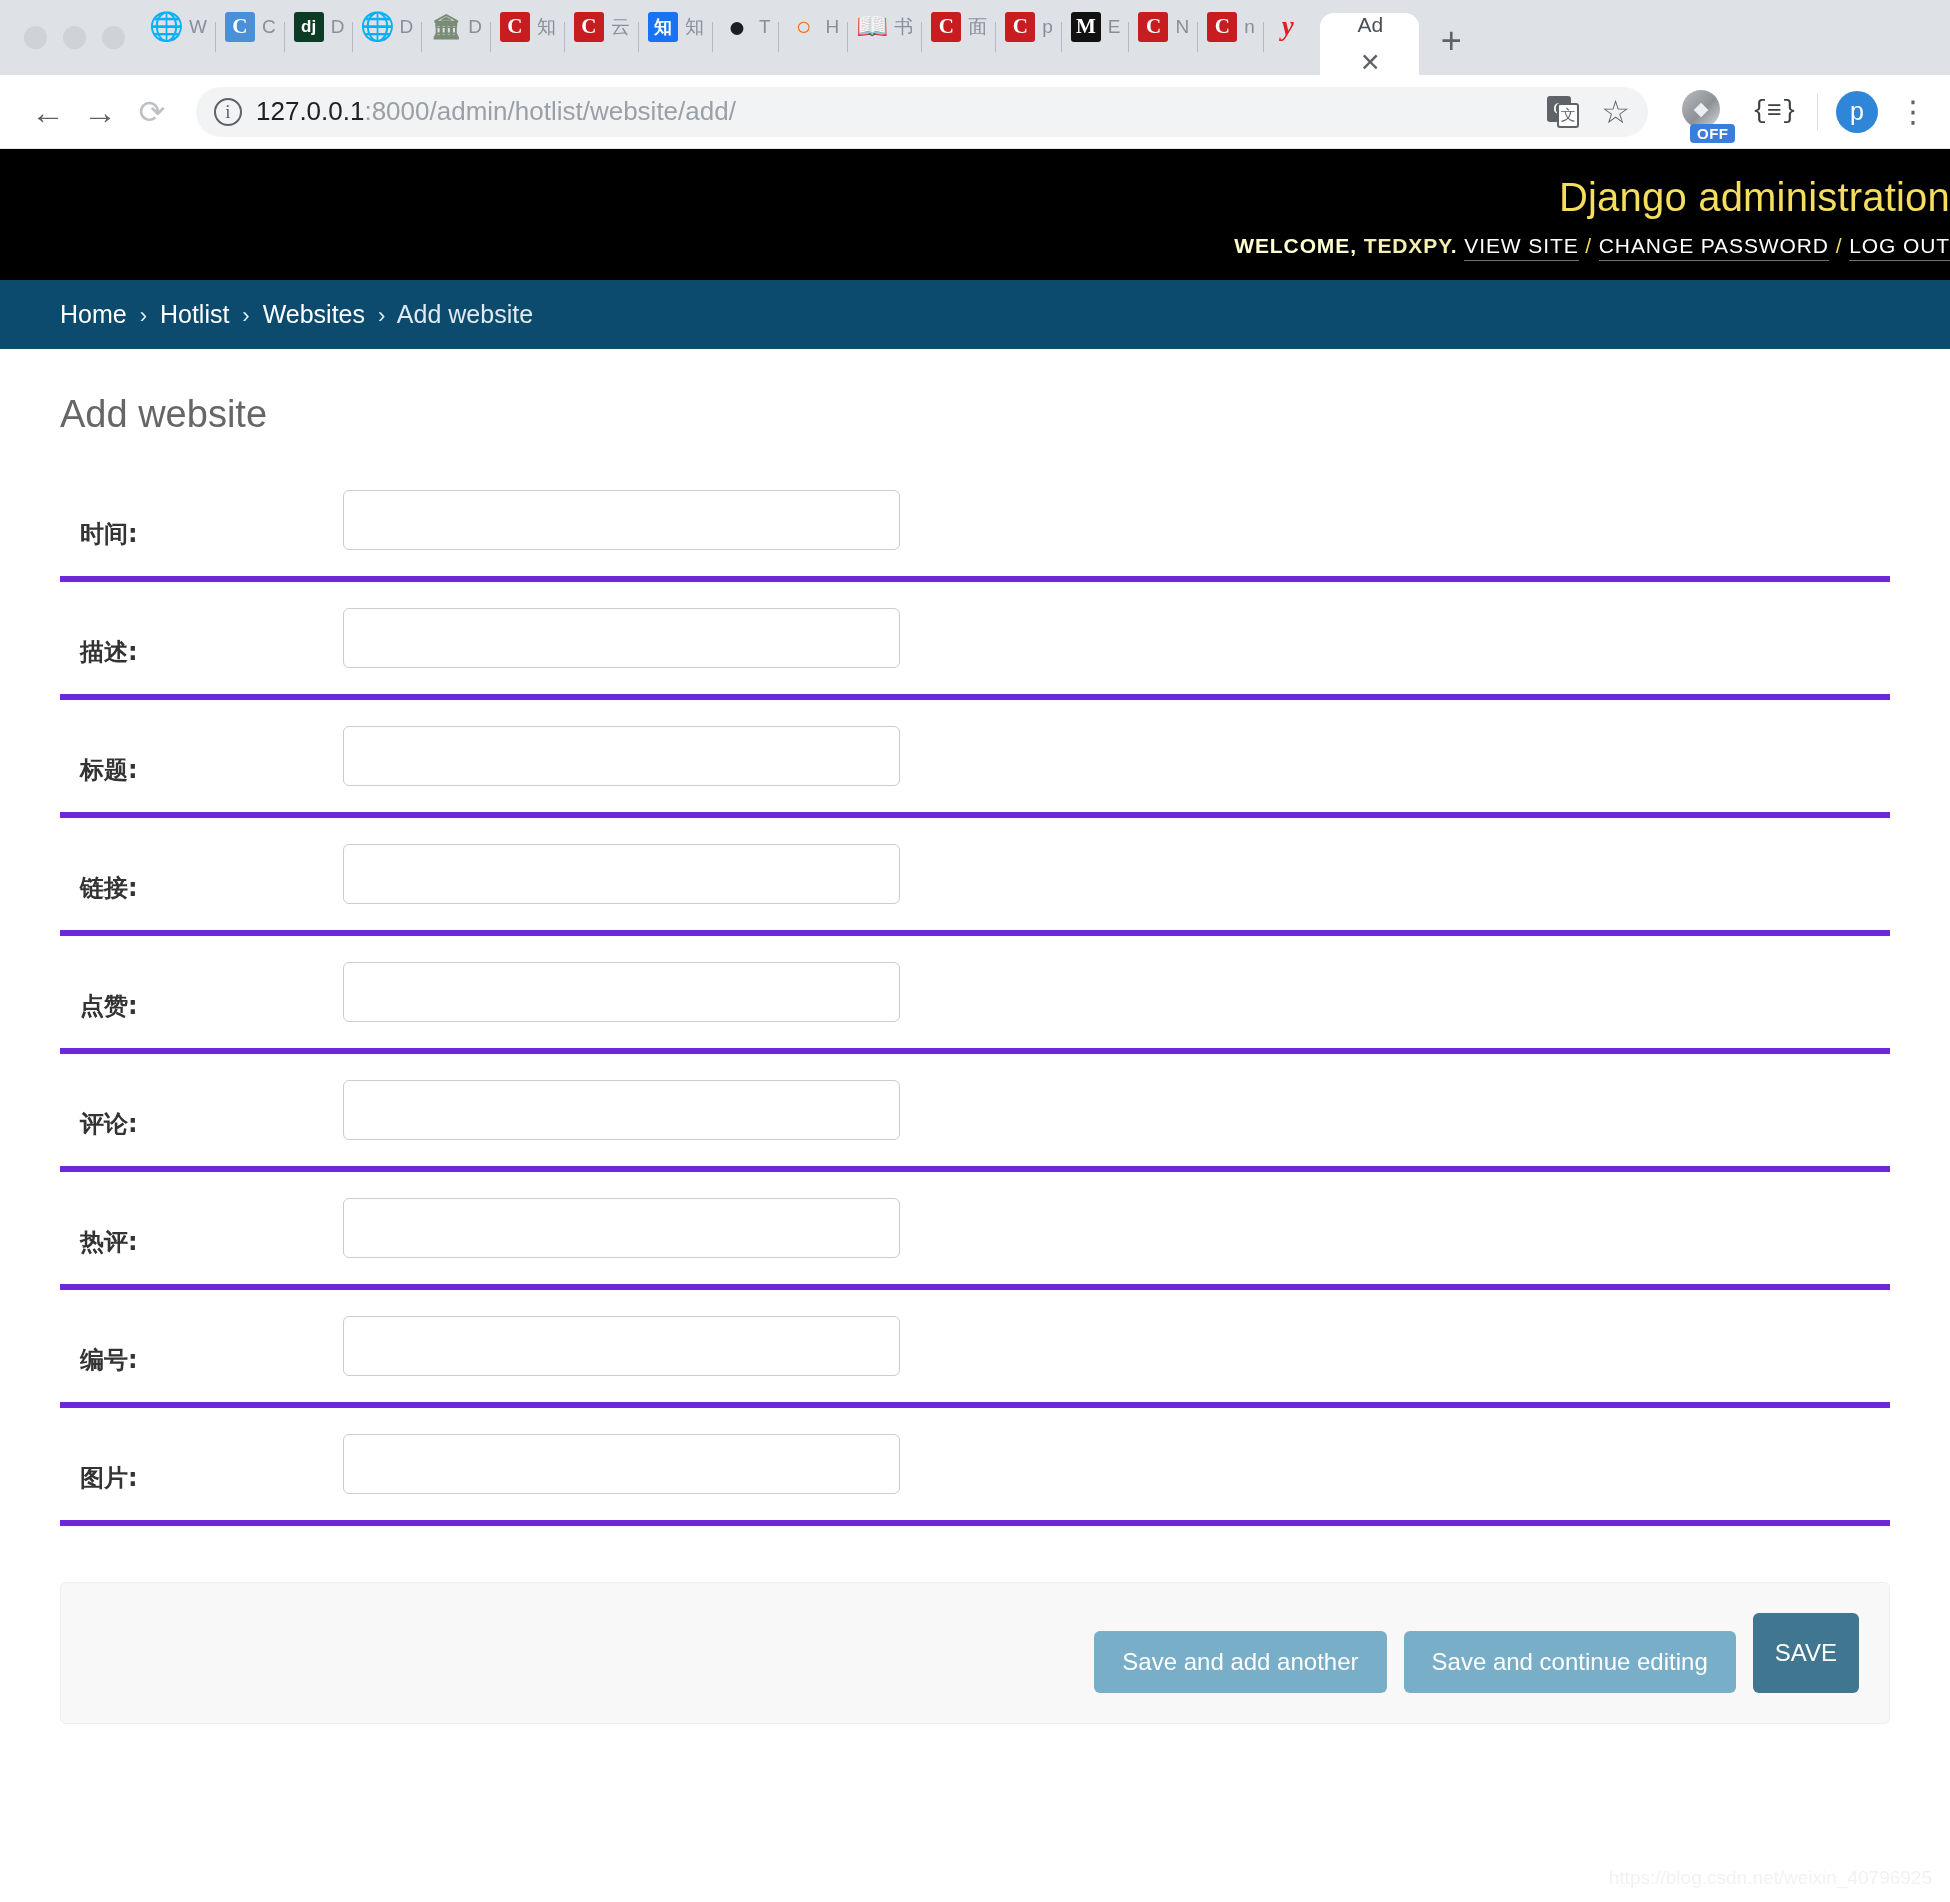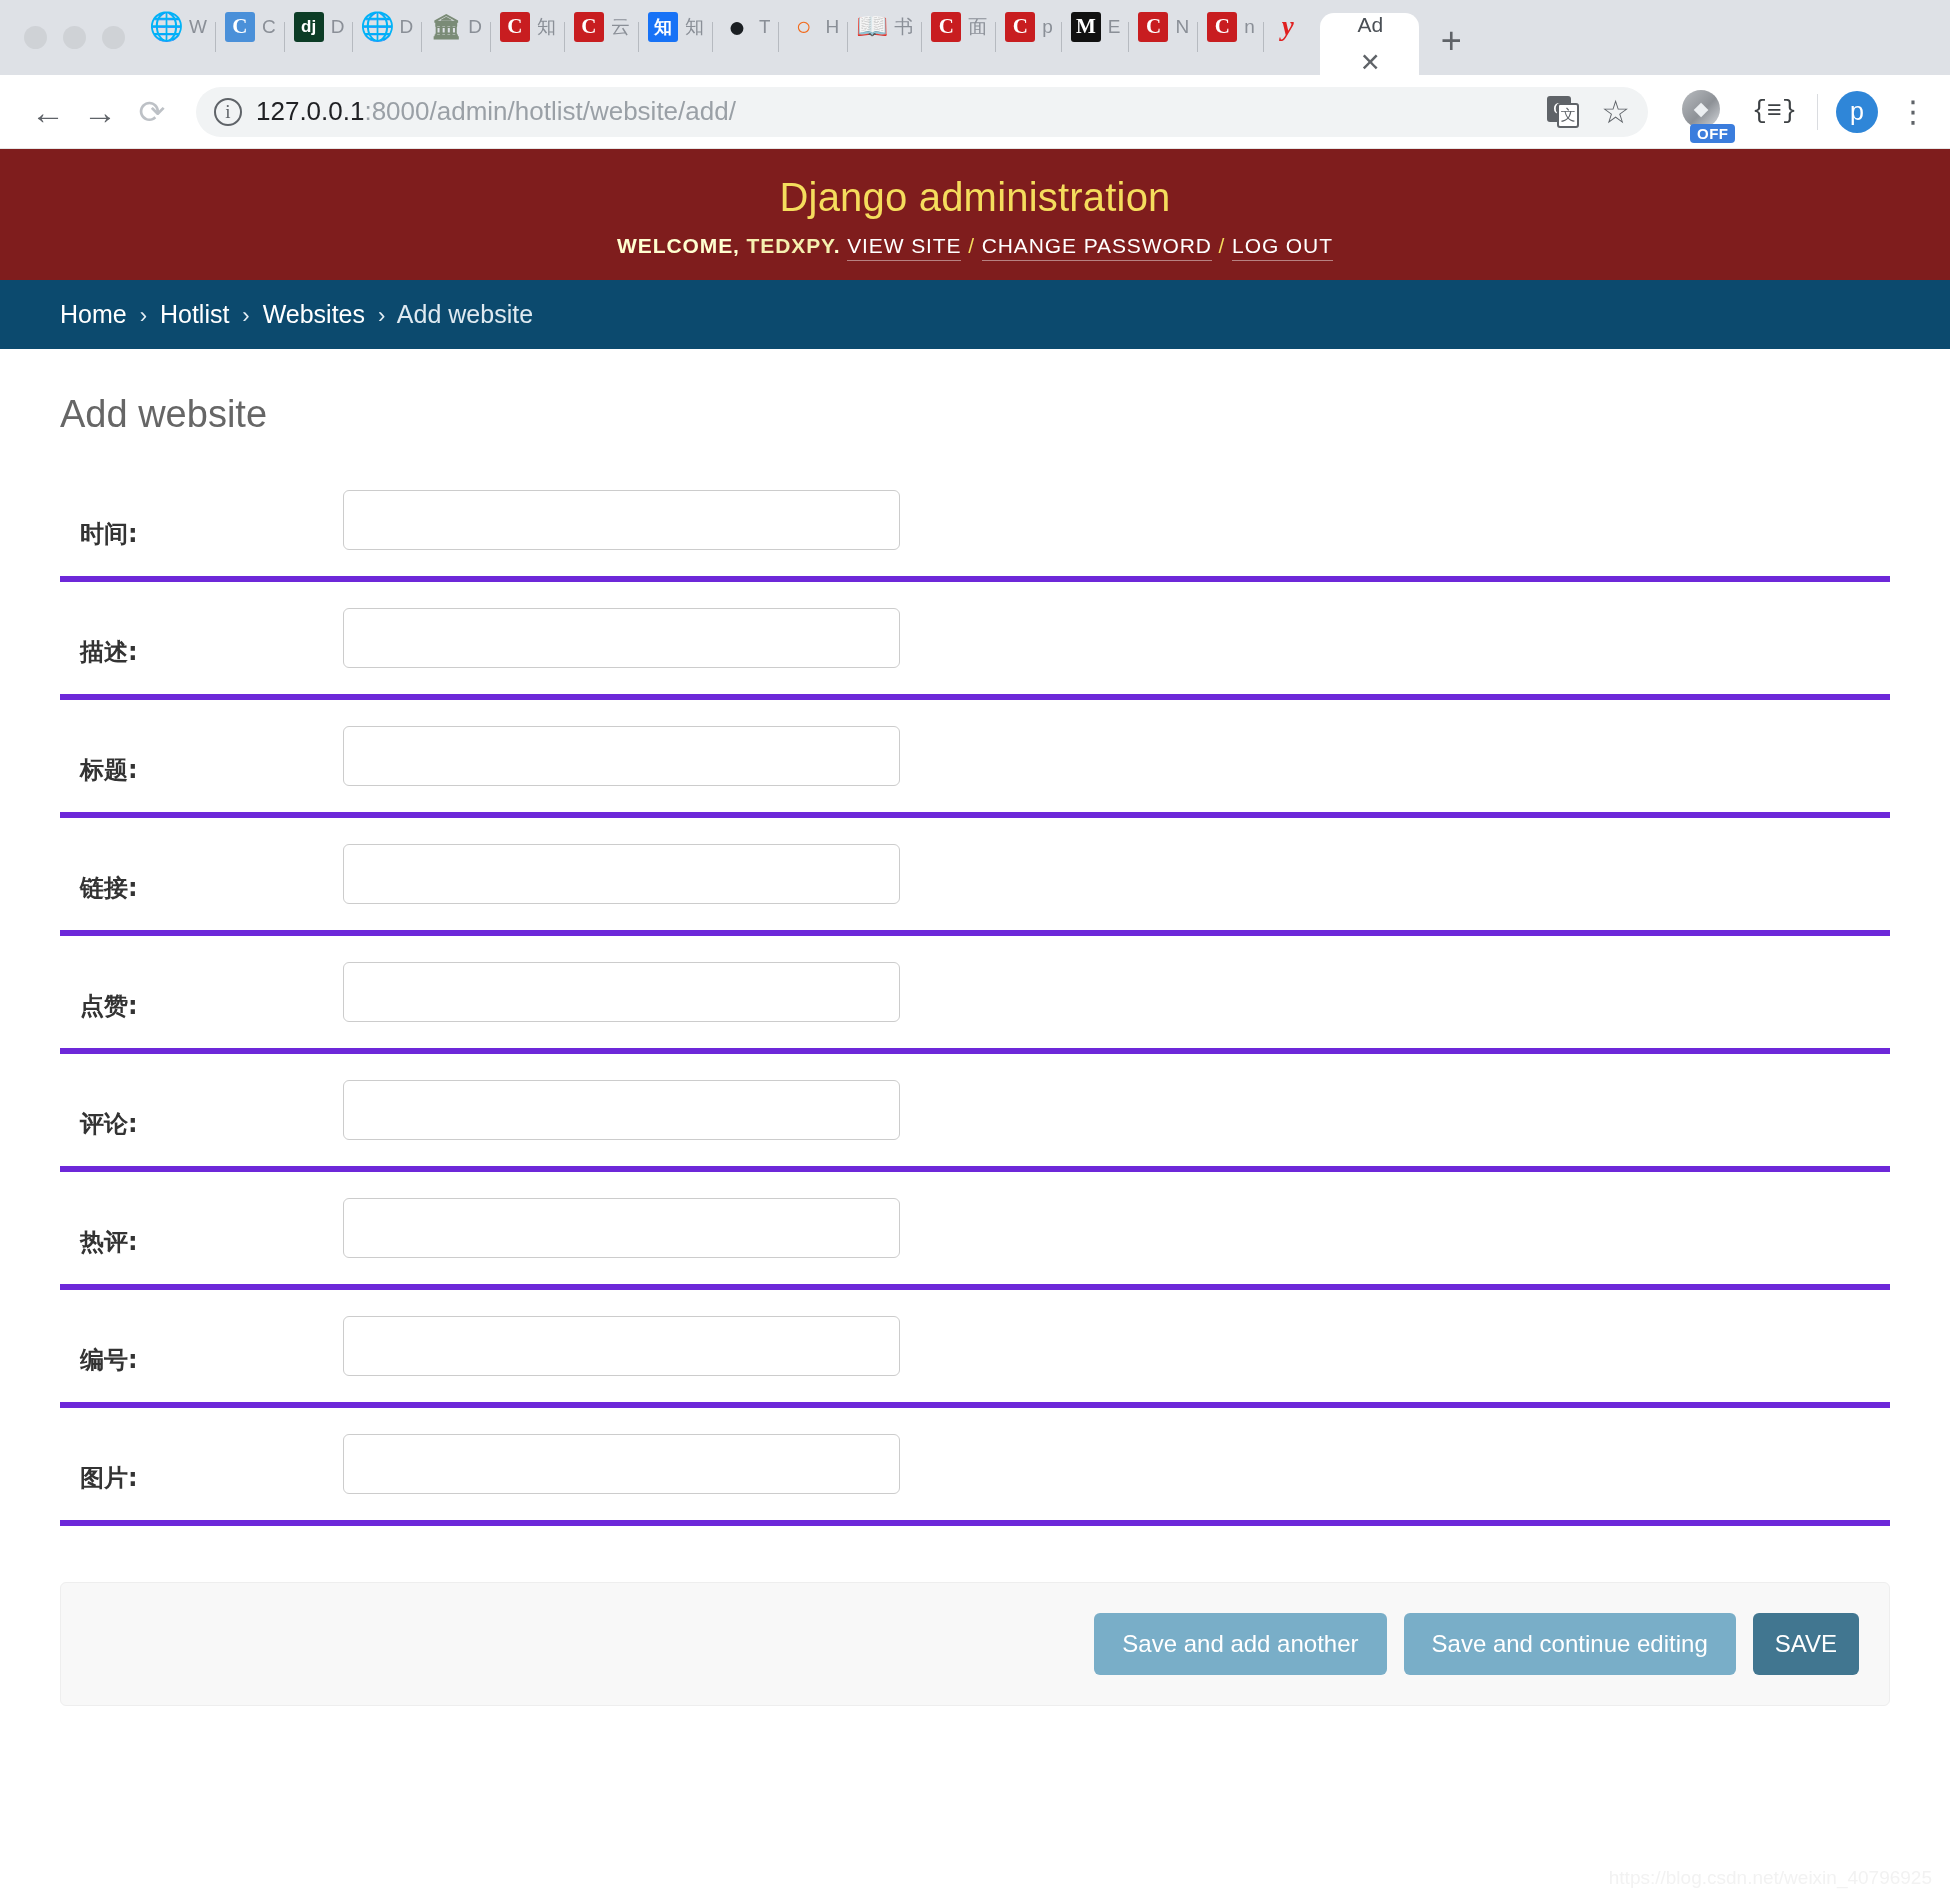--- a/index.html
+++ b/index.html
@@ -138,21 +138,21 @@
     width: 42px; height: 42px; border-radius: 50%; background: #2f86d8;
     color: #fff; font-size: 25px; display: flex; align-items: center; justify-content: center;
     margin-left: 18px;
   }
   .kebab { font-size: 30px; color: #5f6368; margin-left: 20px; line-height: .6; letter-spacing: 0; }
 
   
   .page { background: #fff; height: 1754px; position: relative; }
 
   .dj-header {
-    background: #7f1d1d; padding: 26px 0 22px 0; text-align: center;
+    background: #000000; padding: 26px 0 22px 0; text-align: right;
   }
   .dj-title { color: #f5dd5d; font-size: 40px; font-weight: normal; letter-spacing: 0.2px; }
   .dj-tools {
     margin-top: 14px; font-size: 21px; color: #fff;
     letter-spacing: 0.9px; font-weight: bold;
   }
   .dj-tools .uname { color: #f5f0b0; }
   .dj-tools .plain { font-weight: bold; color: #ffffd0; }
   .dj-tools a {
     color: #fff; text-decoration: none; border-bottom: 1px solid rgba(255,255,255,.45);
@@ -203,21 +203,21 @@
     border-radius: 6px;
     padding: 30px 30px;
     display: flex; justify-content: flex-end; align-items: flex-end; gap: 17px;
   }
   .btn {
     border: none; border-radius: 6px; cursor: pointer;
     font-size: 24px; color: #fff; background: #79aec8;
     padding: 19px 28px; line-height: 1;
     font-family: "Liberation Sans", sans-serif;
   }
-  .btn.default { background: #417690; padding: 19px 22px; }
+  .btn.default { background: #417690; padding: 28px 22px; }
 
   .watermark {
     position: absolute; right: 18px; bottom: 14px;
     font-size: 19px; color: #f2f2f2;
   }
 </style>
 </head>
 <body>
 
 <div class="browser">

